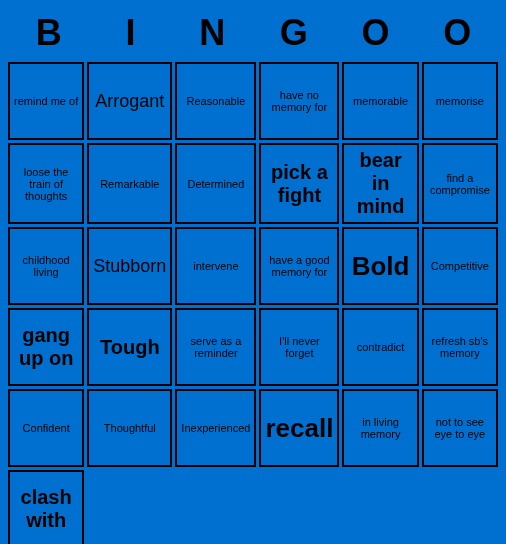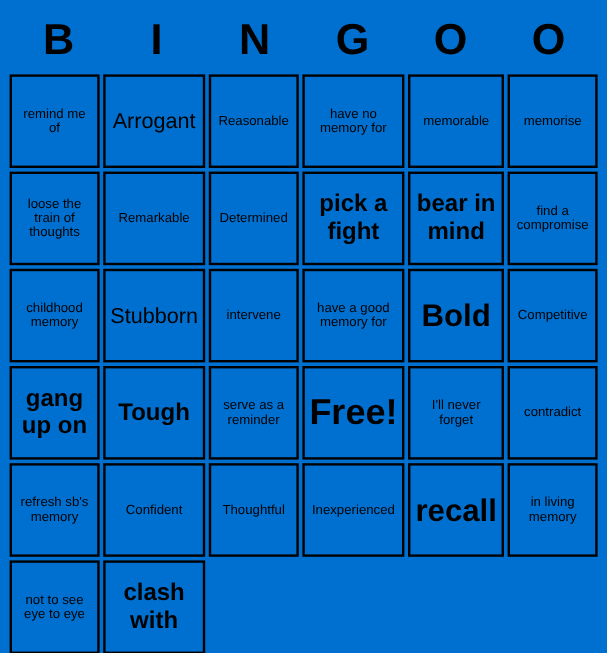--- a/index.html
+++ b/index.html
@@ -82,30 +82,29 @@
       <div class="bingo-cell small-text">Reasonable</div>
       <div class="bingo-cell small-text">have no memory for</div>
       <div class="bingo-cell small-text">memorable</div>
       <div class="bingo-cell small-text">memorise</div>
       <div class="bingo-cell small-text">loose the train of thoughts</div>
       <div class="bingo-cell small-text">Remarkable</div>
       <div class="bingo-cell small-text">Determined</div>
       <div class="bingo-cell large-text">pick a fight</div>
       <div class="bingo-cell large-text">bear in mind</div>
       <div class="bingo-cell small-text">find a compromise</div>
-      <div class="bingo-cell small-text">childhood memory</div>
+      <div class="bingo-cell small-text">childhood living</div>
       <div class="bingo-cell medium-text">Stubborn</div>
       <div class="bingo-cell small-text">intervene</div>
       <div class="bingo-cell small-text">have a good memory for</div>
       <div class="bingo-cell xlarge-text">Bold</div>
       <div class="bingo-cell small-text">Competitive</div>
       <div class="bingo-cell large-text">gang up on</div>
       <div class="bingo-cell large-text">Tough</div>
       <div class="bingo-cell small-text">serve as a reminder</div>
-      <div class="bingo-cell free">Free!</div>
       <div class="bingo-cell small-text">I'll never forget</div>
       <div class="bingo-cell small-text">contradict</div>
       <div class="bingo-cell small-text">refresh sb's memory</div>
       <div class="bingo-cell small-text">Confident</div>
       <div class="bingo-cell small-text">Thoughtful</div>
       <div class="bingo-cell small-text">Inexperienced</div>
       <div class="bingo-cell xlarge-text">recall</div>
       <div class="bingo-cell small-text">in living memory</div>
       <div class="bingo-cell small-text">not to see eye to eye</div>
       <div class="bingo-cell large-text">clash with</div>

